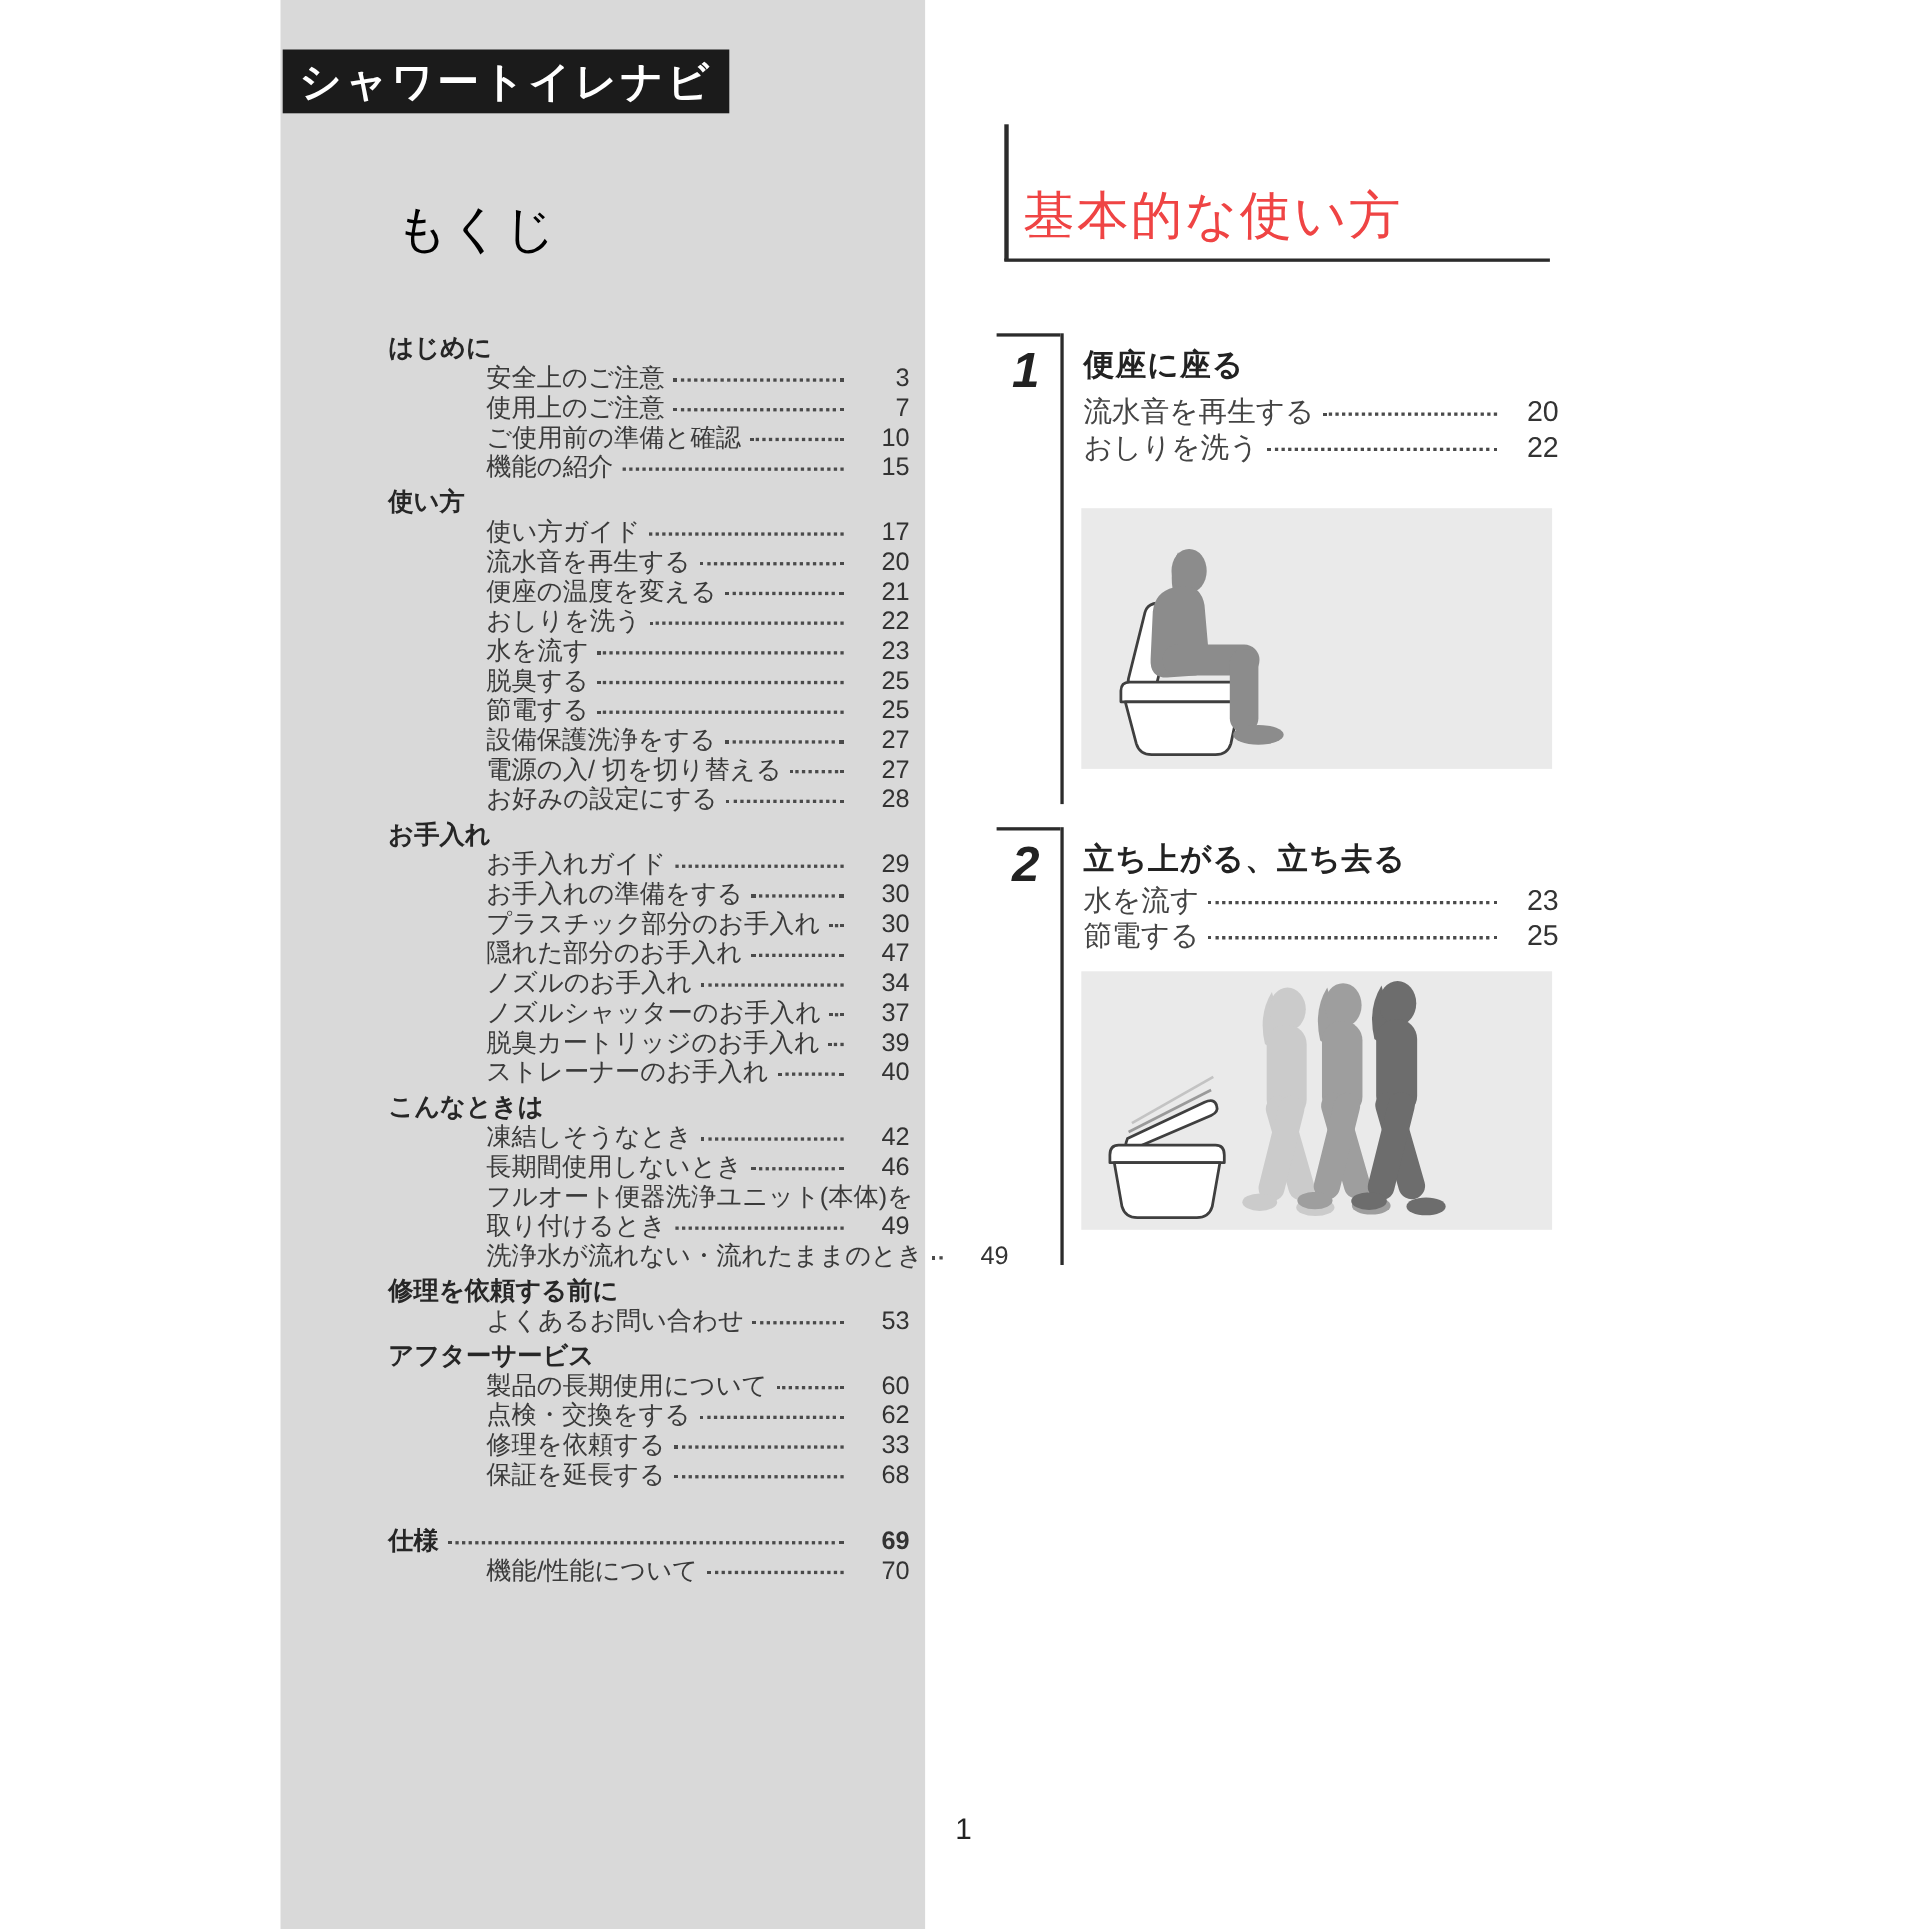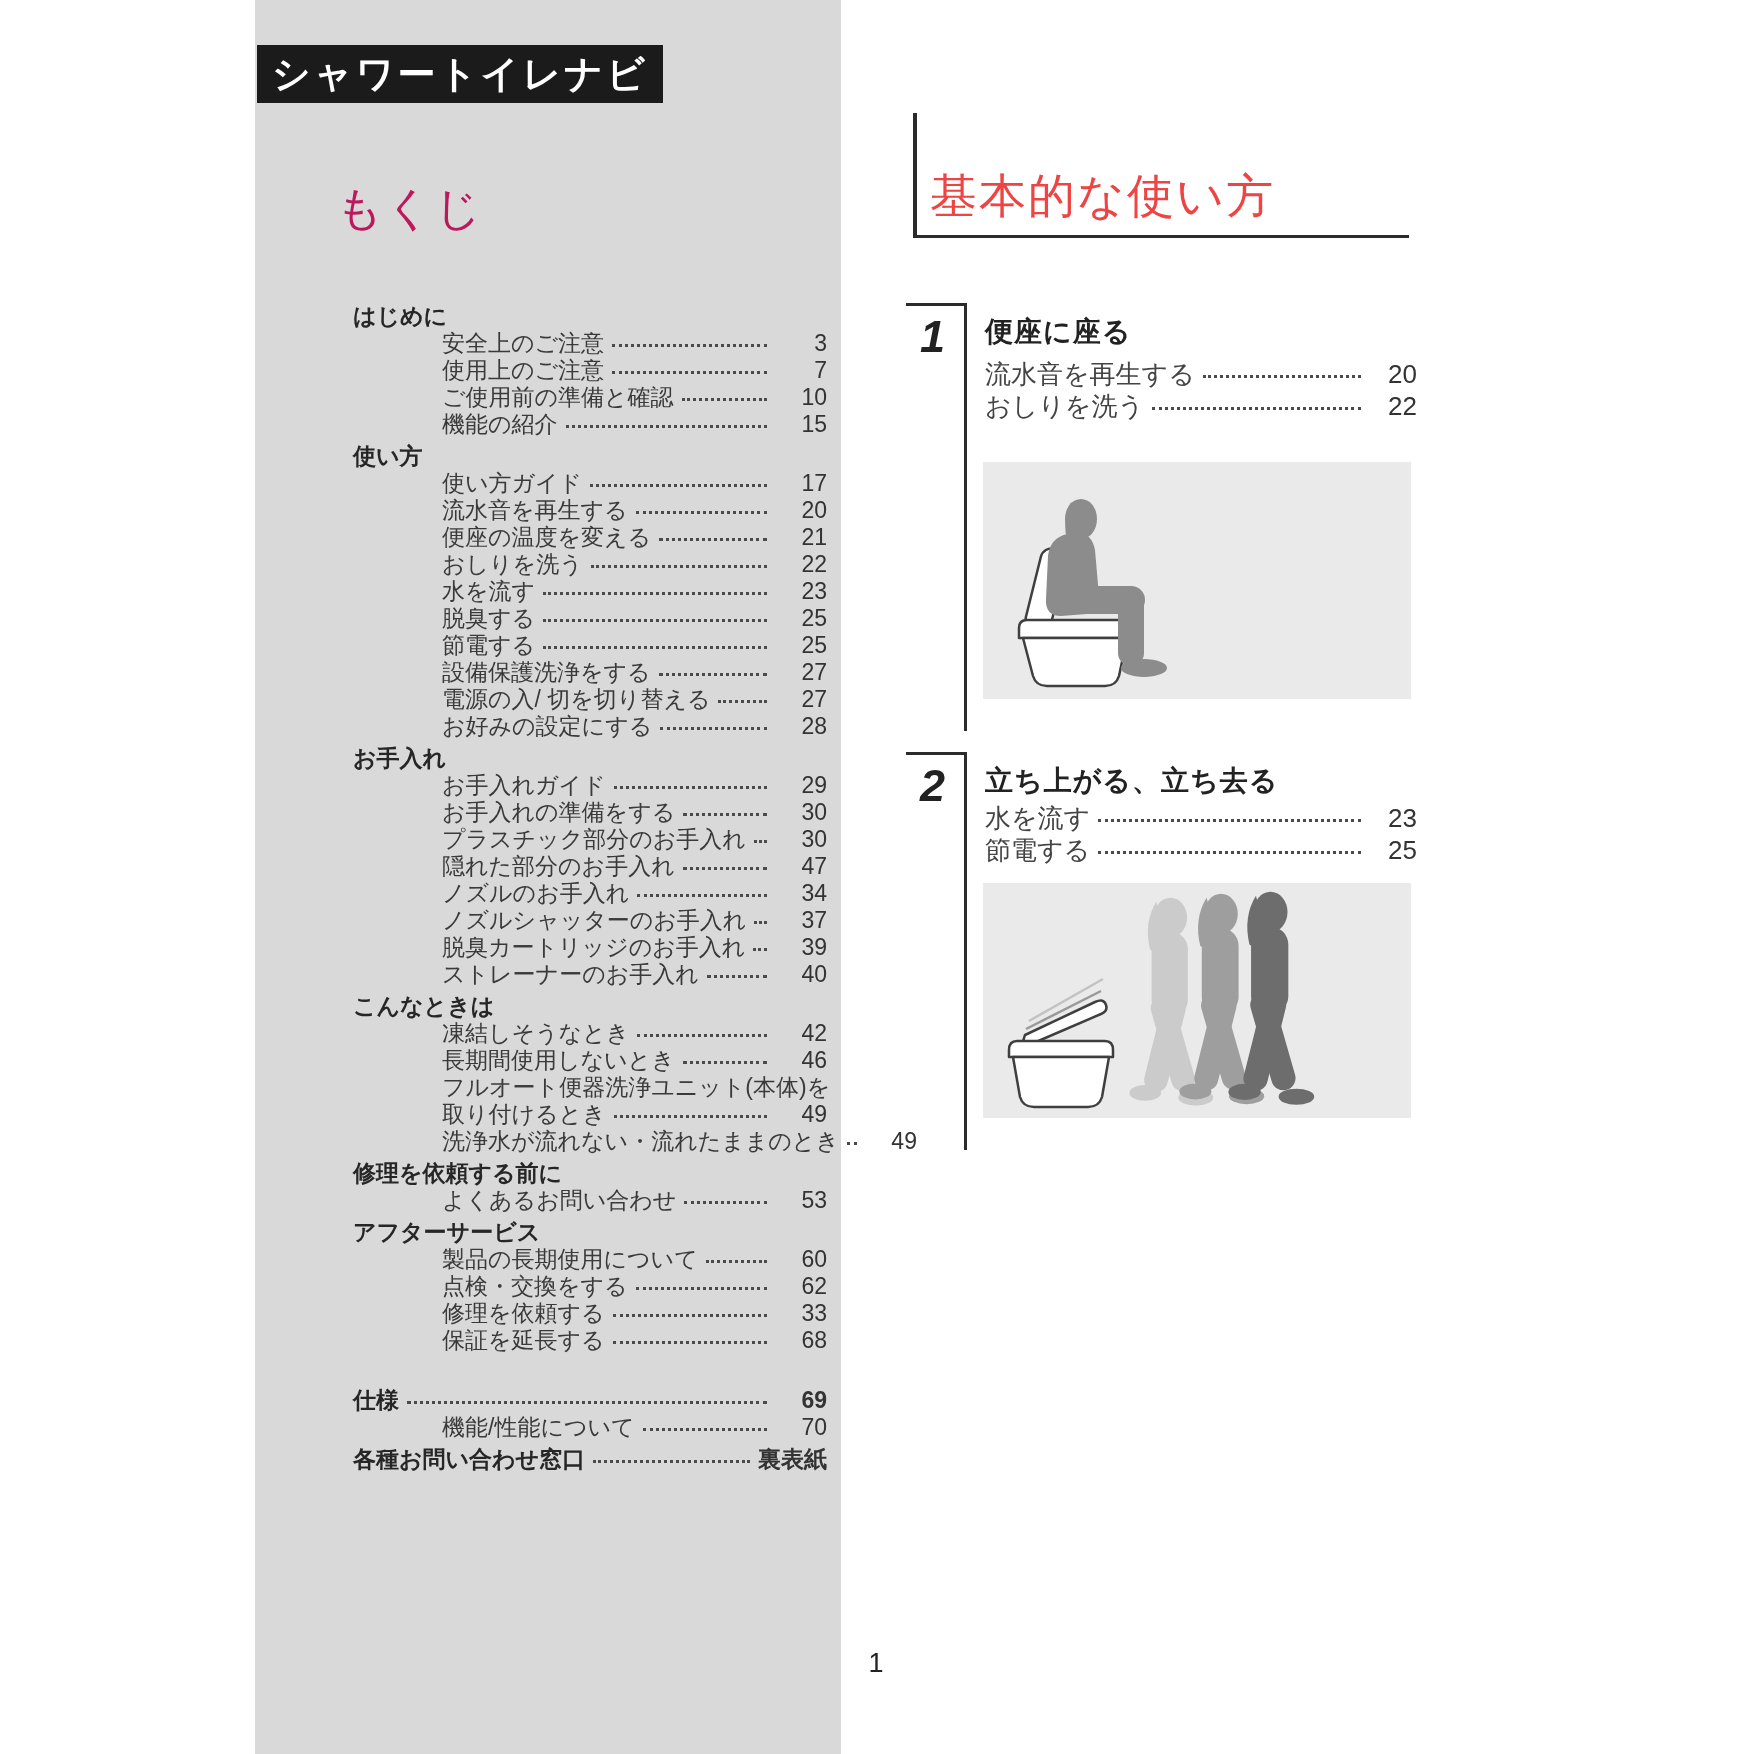--- a/index.html
+++ b/index.html
@@ -7,21 +7,21 @@
   #page{position:relative;width:1754px;height:1754px;background:#ffffff;overflow:hidden;}
 
   
   #gray-col{position:absolute;left:255px;top:0;width:586px;height:1754px;background:#d9d9d9;}
 
   
   #brand-tab{position:absolute;left:257px;top:45px;width:406px;height:58px;background:#1b1b1b;
     display:flex;align-items:center;justify-content:center;}
   #brand-tab span{color:#ffffff;font-size:38px;font-weight:bold;letter-spacing:3px;}
 
-  #toc-title{position:absolute;left:336px;top:178px;font-size:46px;color:#be185d;letter-spacing:2px;}
+  #toc-title{position:absolute;left:360px;top:178px;font-size:46px;color:#000000;letter-spacing:2px;}
 
   
   #toc{position:absolute;left:353px;top:298px;width:474px;}
   .row{display:flex;align-items:baseline;font-size:23px;line-height:27px;color:#3a3a3a;white-space:nowrap;}
   #toc .row.section{font-weight:bold;color:#262626;margin-top:5px;}
   #toc .row.item{padding-left:89px;}
   .lab{flex:0 0 auto;}
   .leader{flex:1 1 10px;height:0;border-bottom:3px dotted #4a4a4a;margin:0 8px;align-self:center;position:relative;top:2px;min-width:10px;}
   .pg{flex:0 0 auto;min-width:52px;text-align:right;color:#333;}
   .toc-gap{height:28px;}
@@ -246,25 +246,20 @@
       <div class="toc-gap"></div>
       <div class="row section">
         <span class="lab">仕様</span>
         <span class="leader"></span>
         <span class="pg">69</span>
       </div>
       <div class="row item">
         <span class="lab">機能/性能について</span>
         <span class="leader"></span>
         <span class="pg">70</span>
-      </div>
-      <div class="row section">
-        <span class="lab">各種お問い合わせ窓口</span>
-        <span class="leader"></span>
-        <span class="pg">裏表紙</span>
       </div>
     </div>
 
   <div id="heading-bar"></div>
   <div id="usage-heading">基本的な使い方</div>
   <div id="heading-rule"></div>
 
   <div class="step" id="step-0">
     <div class="step-topline"></div>
     <div class="step-vline"></div>

